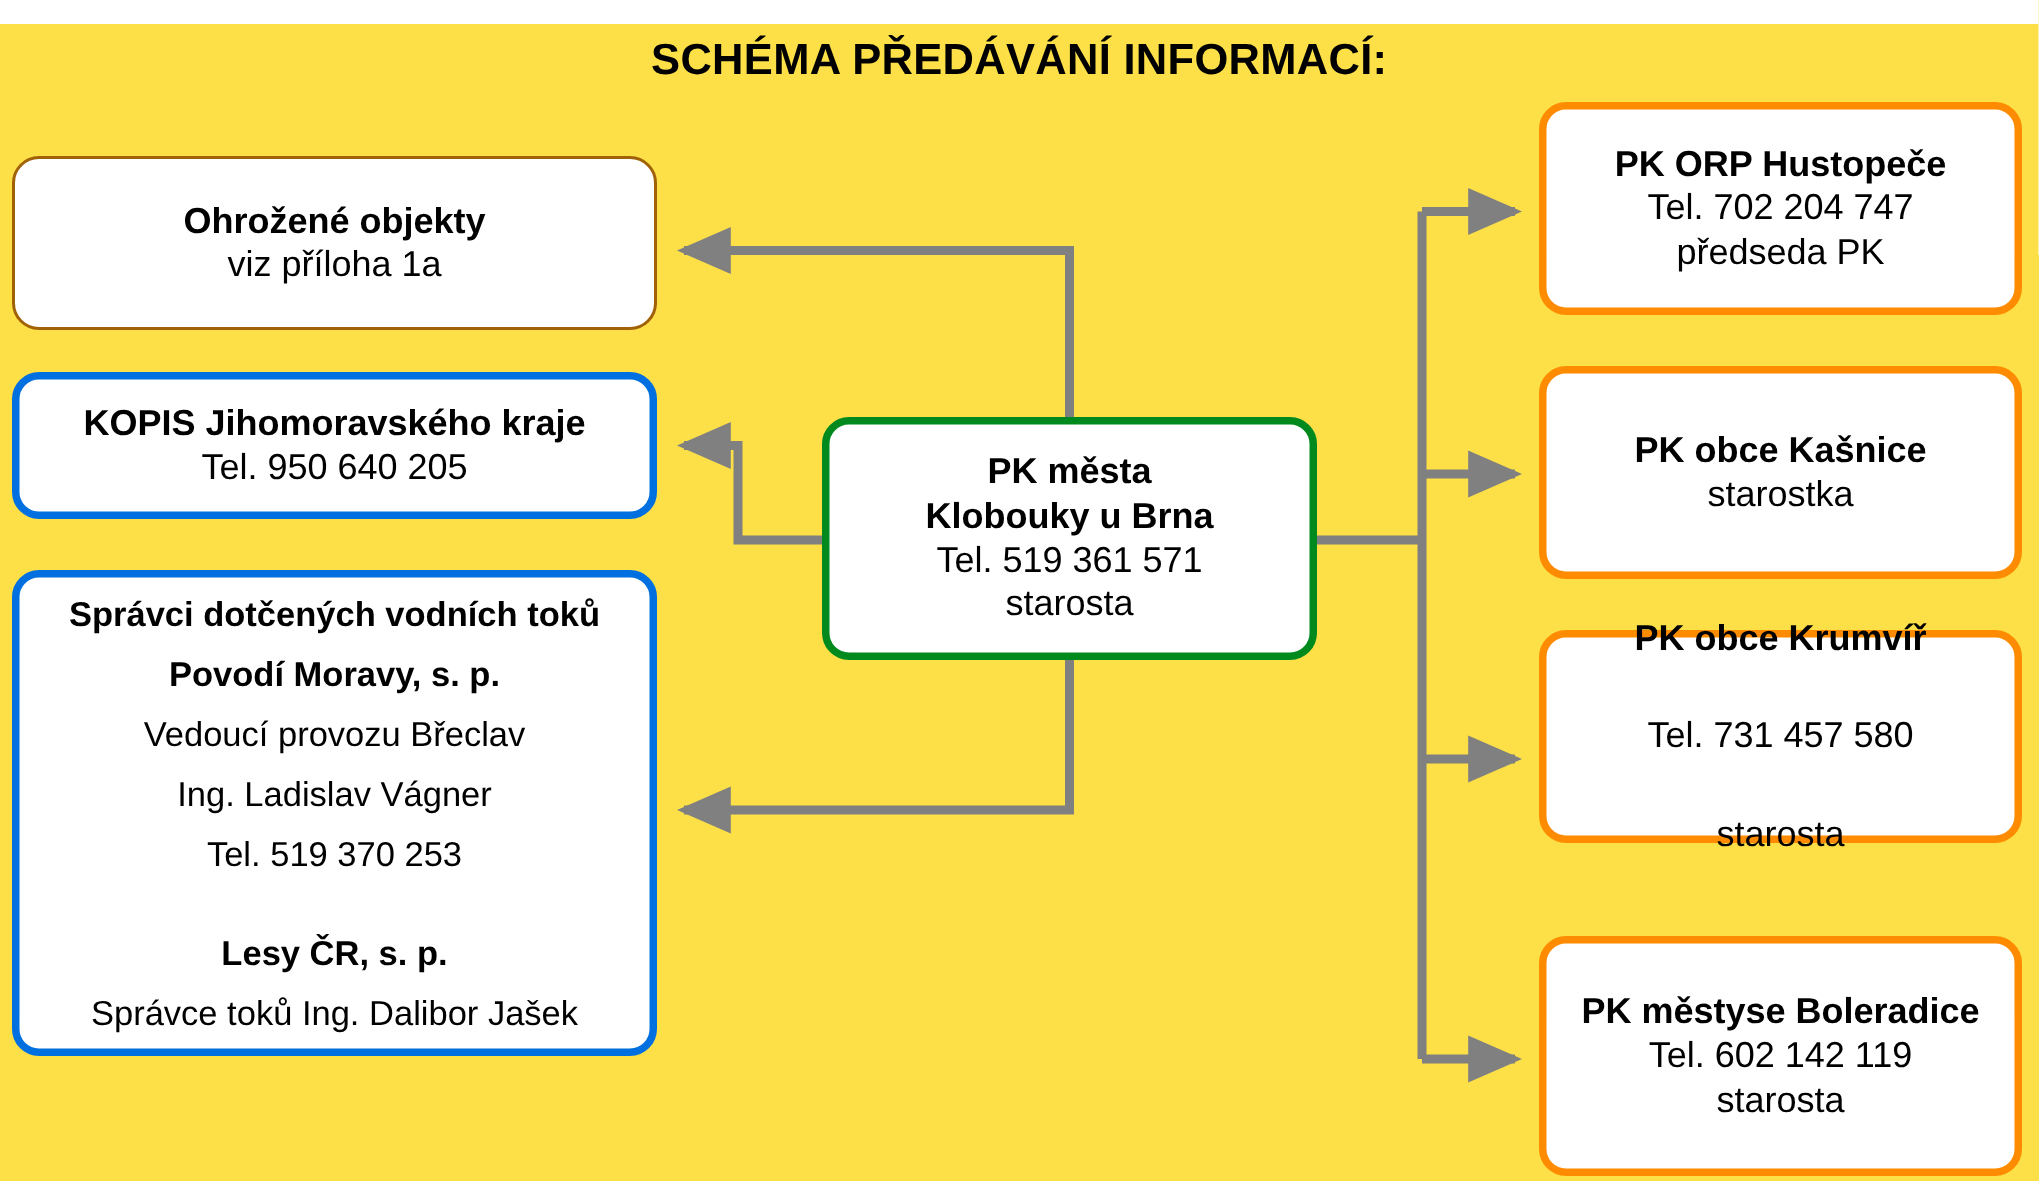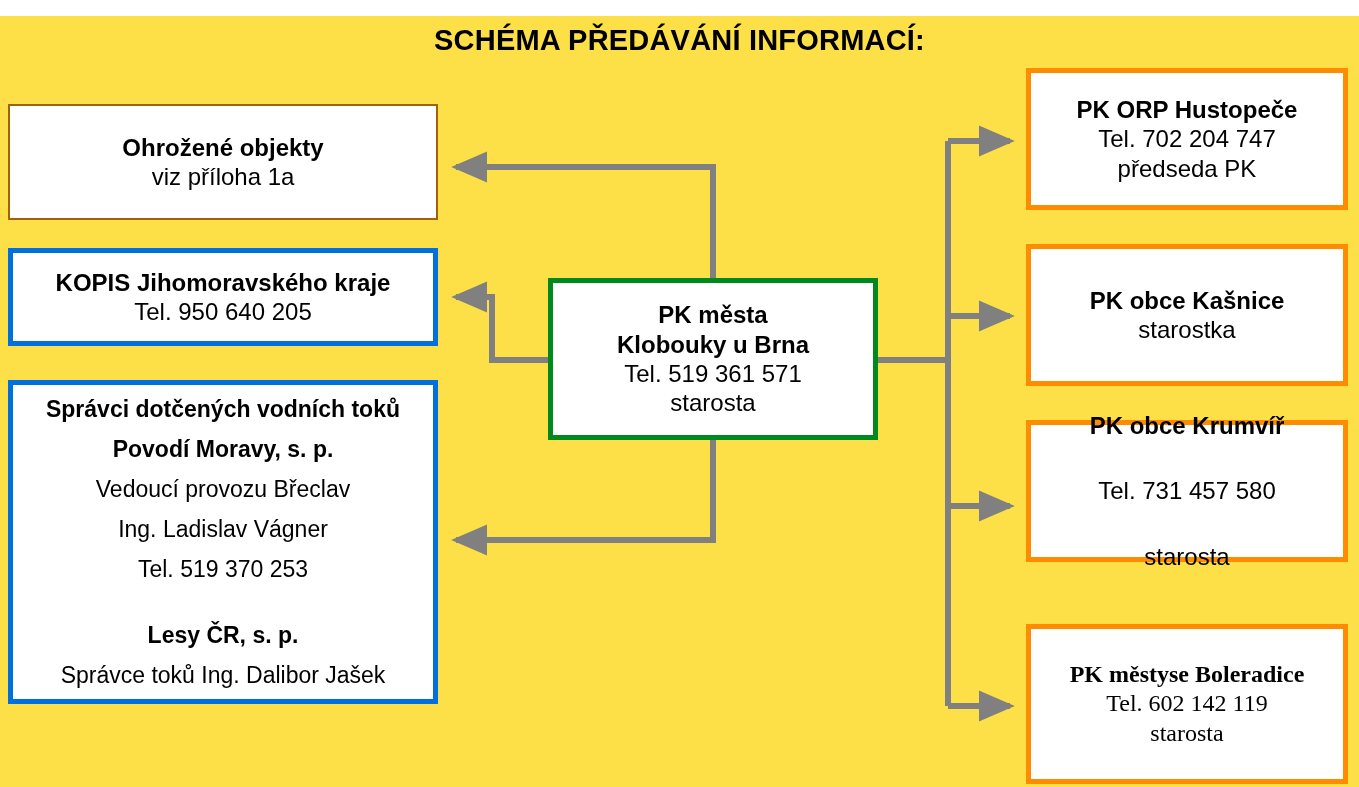--- a/index.html
+++ b/index.html
@@ -32,20 +32,21 @@
   .node {
     position: absolute;
     box-sizing: border-box;
     display: flex;
     flex-direction: column;
     align-items: center;
     justify-content: center;
     text-align: center;
     background: #ffffff;
     line-height: 1.22;
+    border-radius: 18px;
   }
   .node .ln {
     display: block;
     white-space: nowrap;
   }
   .b { font-weight: bold; }
   .spacer { height: 14px; }
 
   
   #node-ohrozene {
@@ -82,21 +83,20 @@
   #node-krumvir {
     left: 1026px; top: 404px; width: 322px; height: 142px;
     border: 5px solid #ff8c00;
     font-size: 24px;
     gap: 36px;
   }
   #node-boleradice {
     left: 1026px; top: 608px; width: 322px; height: 160px;
     border: 5px solid #ff8c00;
     font-size: 24px;
-    font-family: Liberation Serif, serif;
   }
   svg#connectors {
     position: absolute;
     left: 0; top: 0;
     width: 1359px;
     height: 787px;
     pointer-events: none;
   }
 </style>
 </head>

